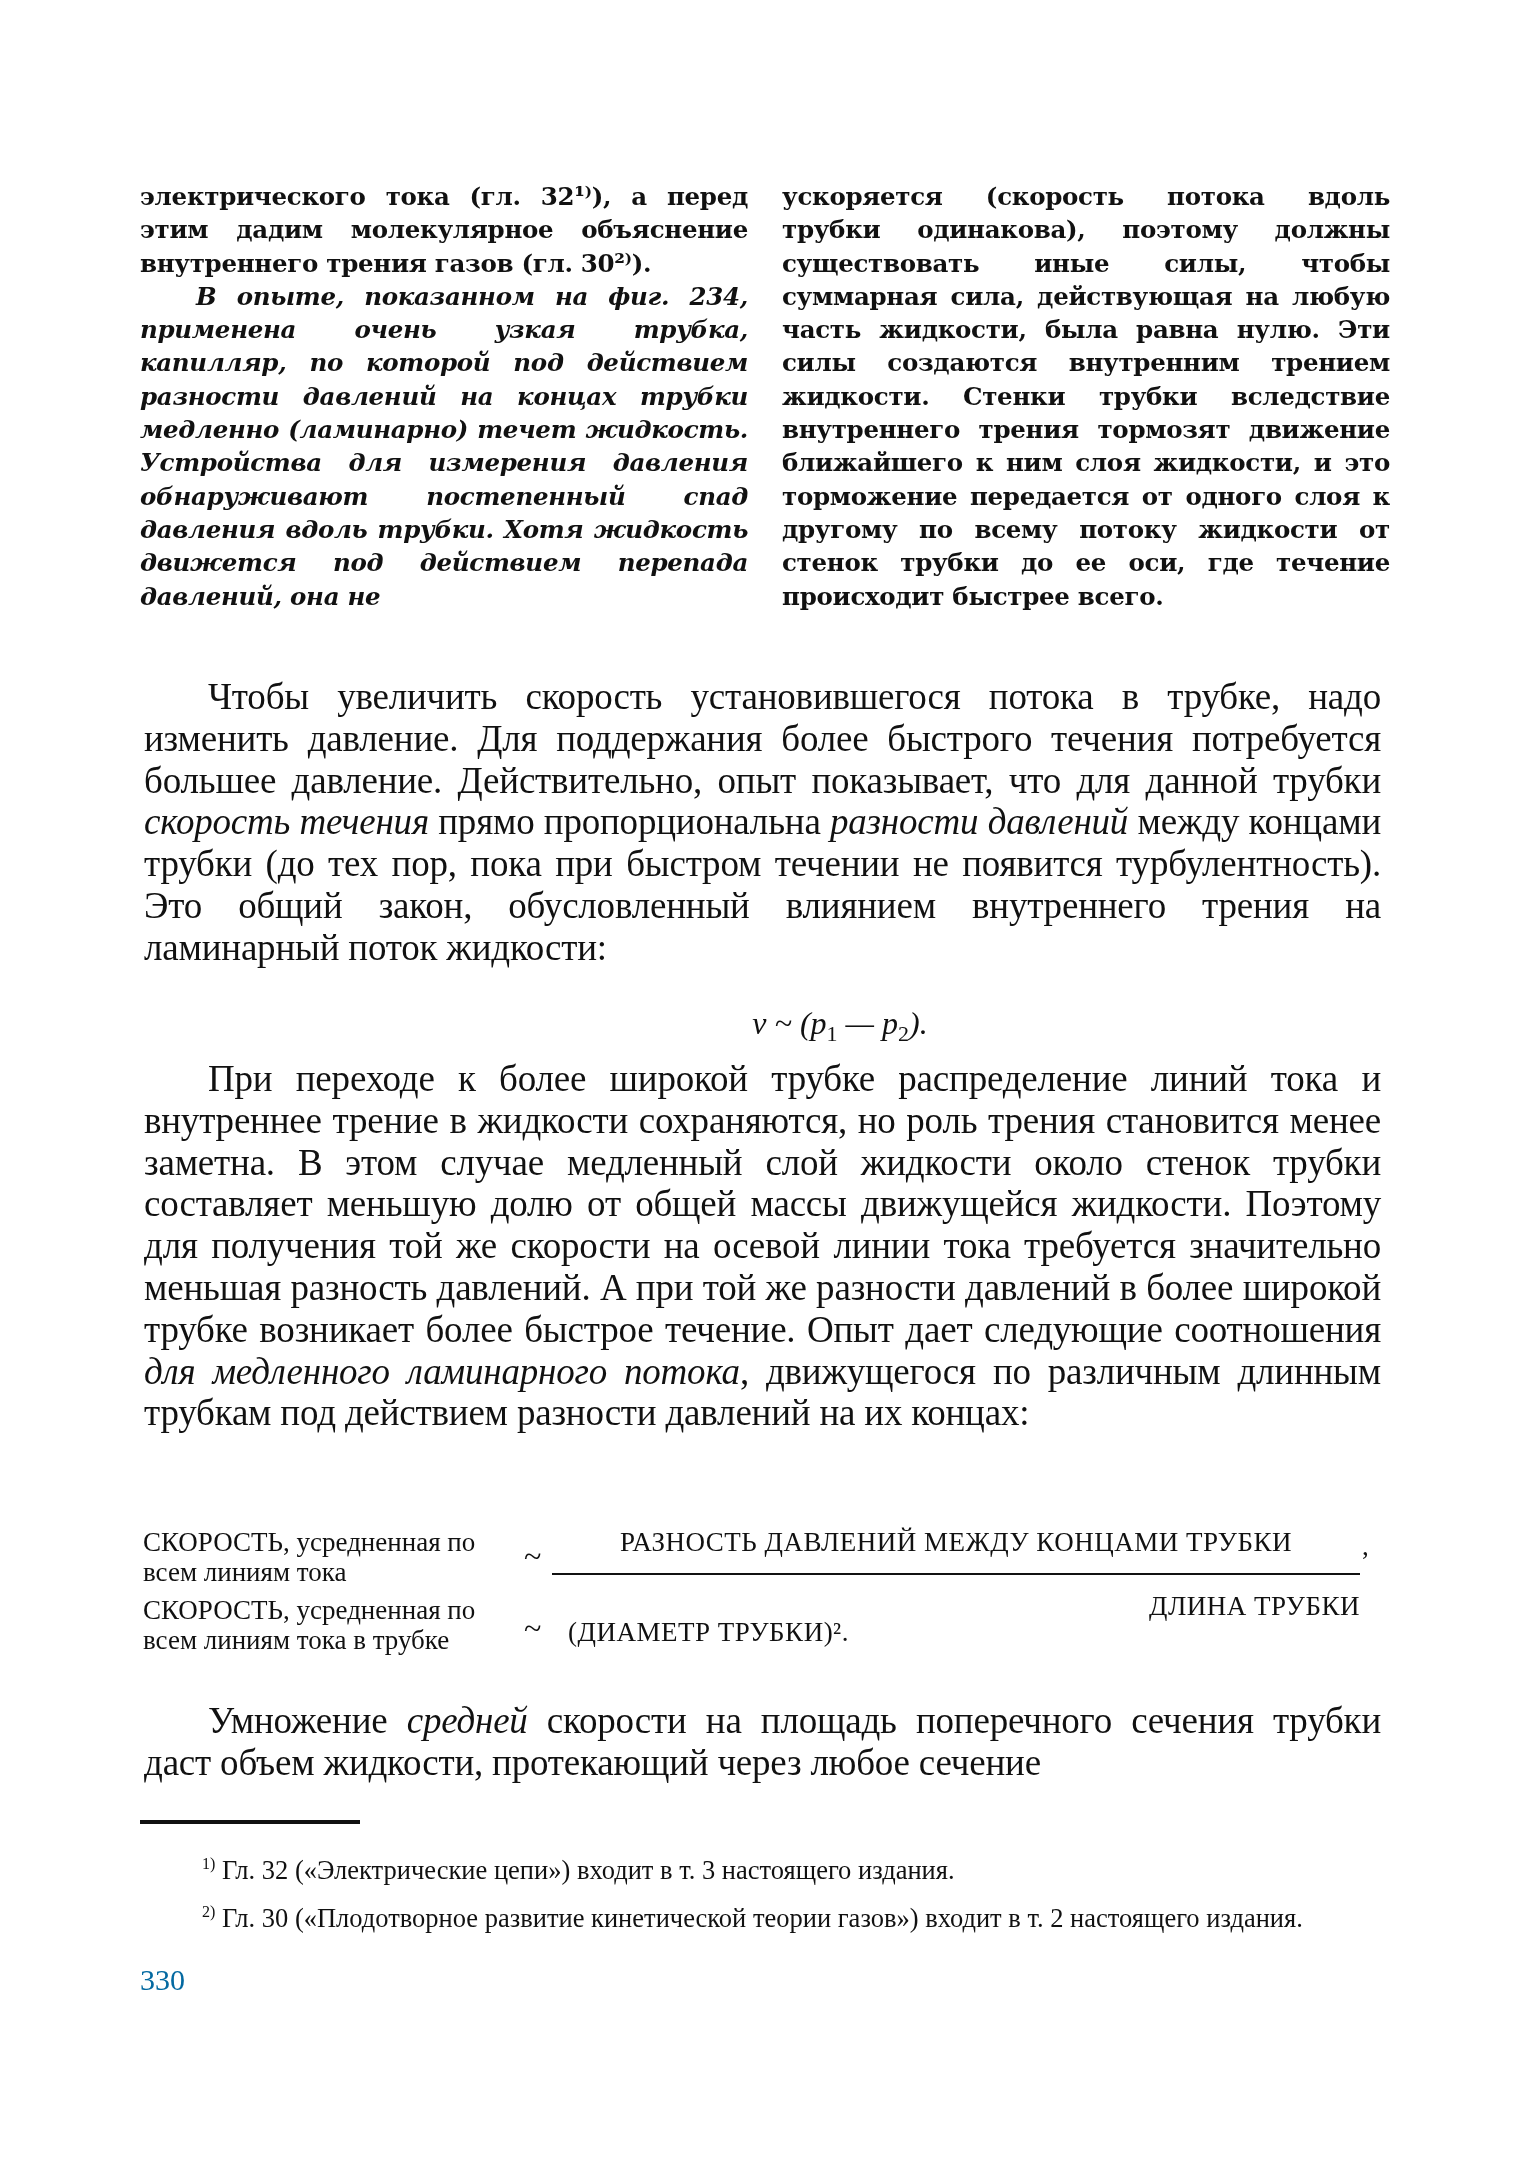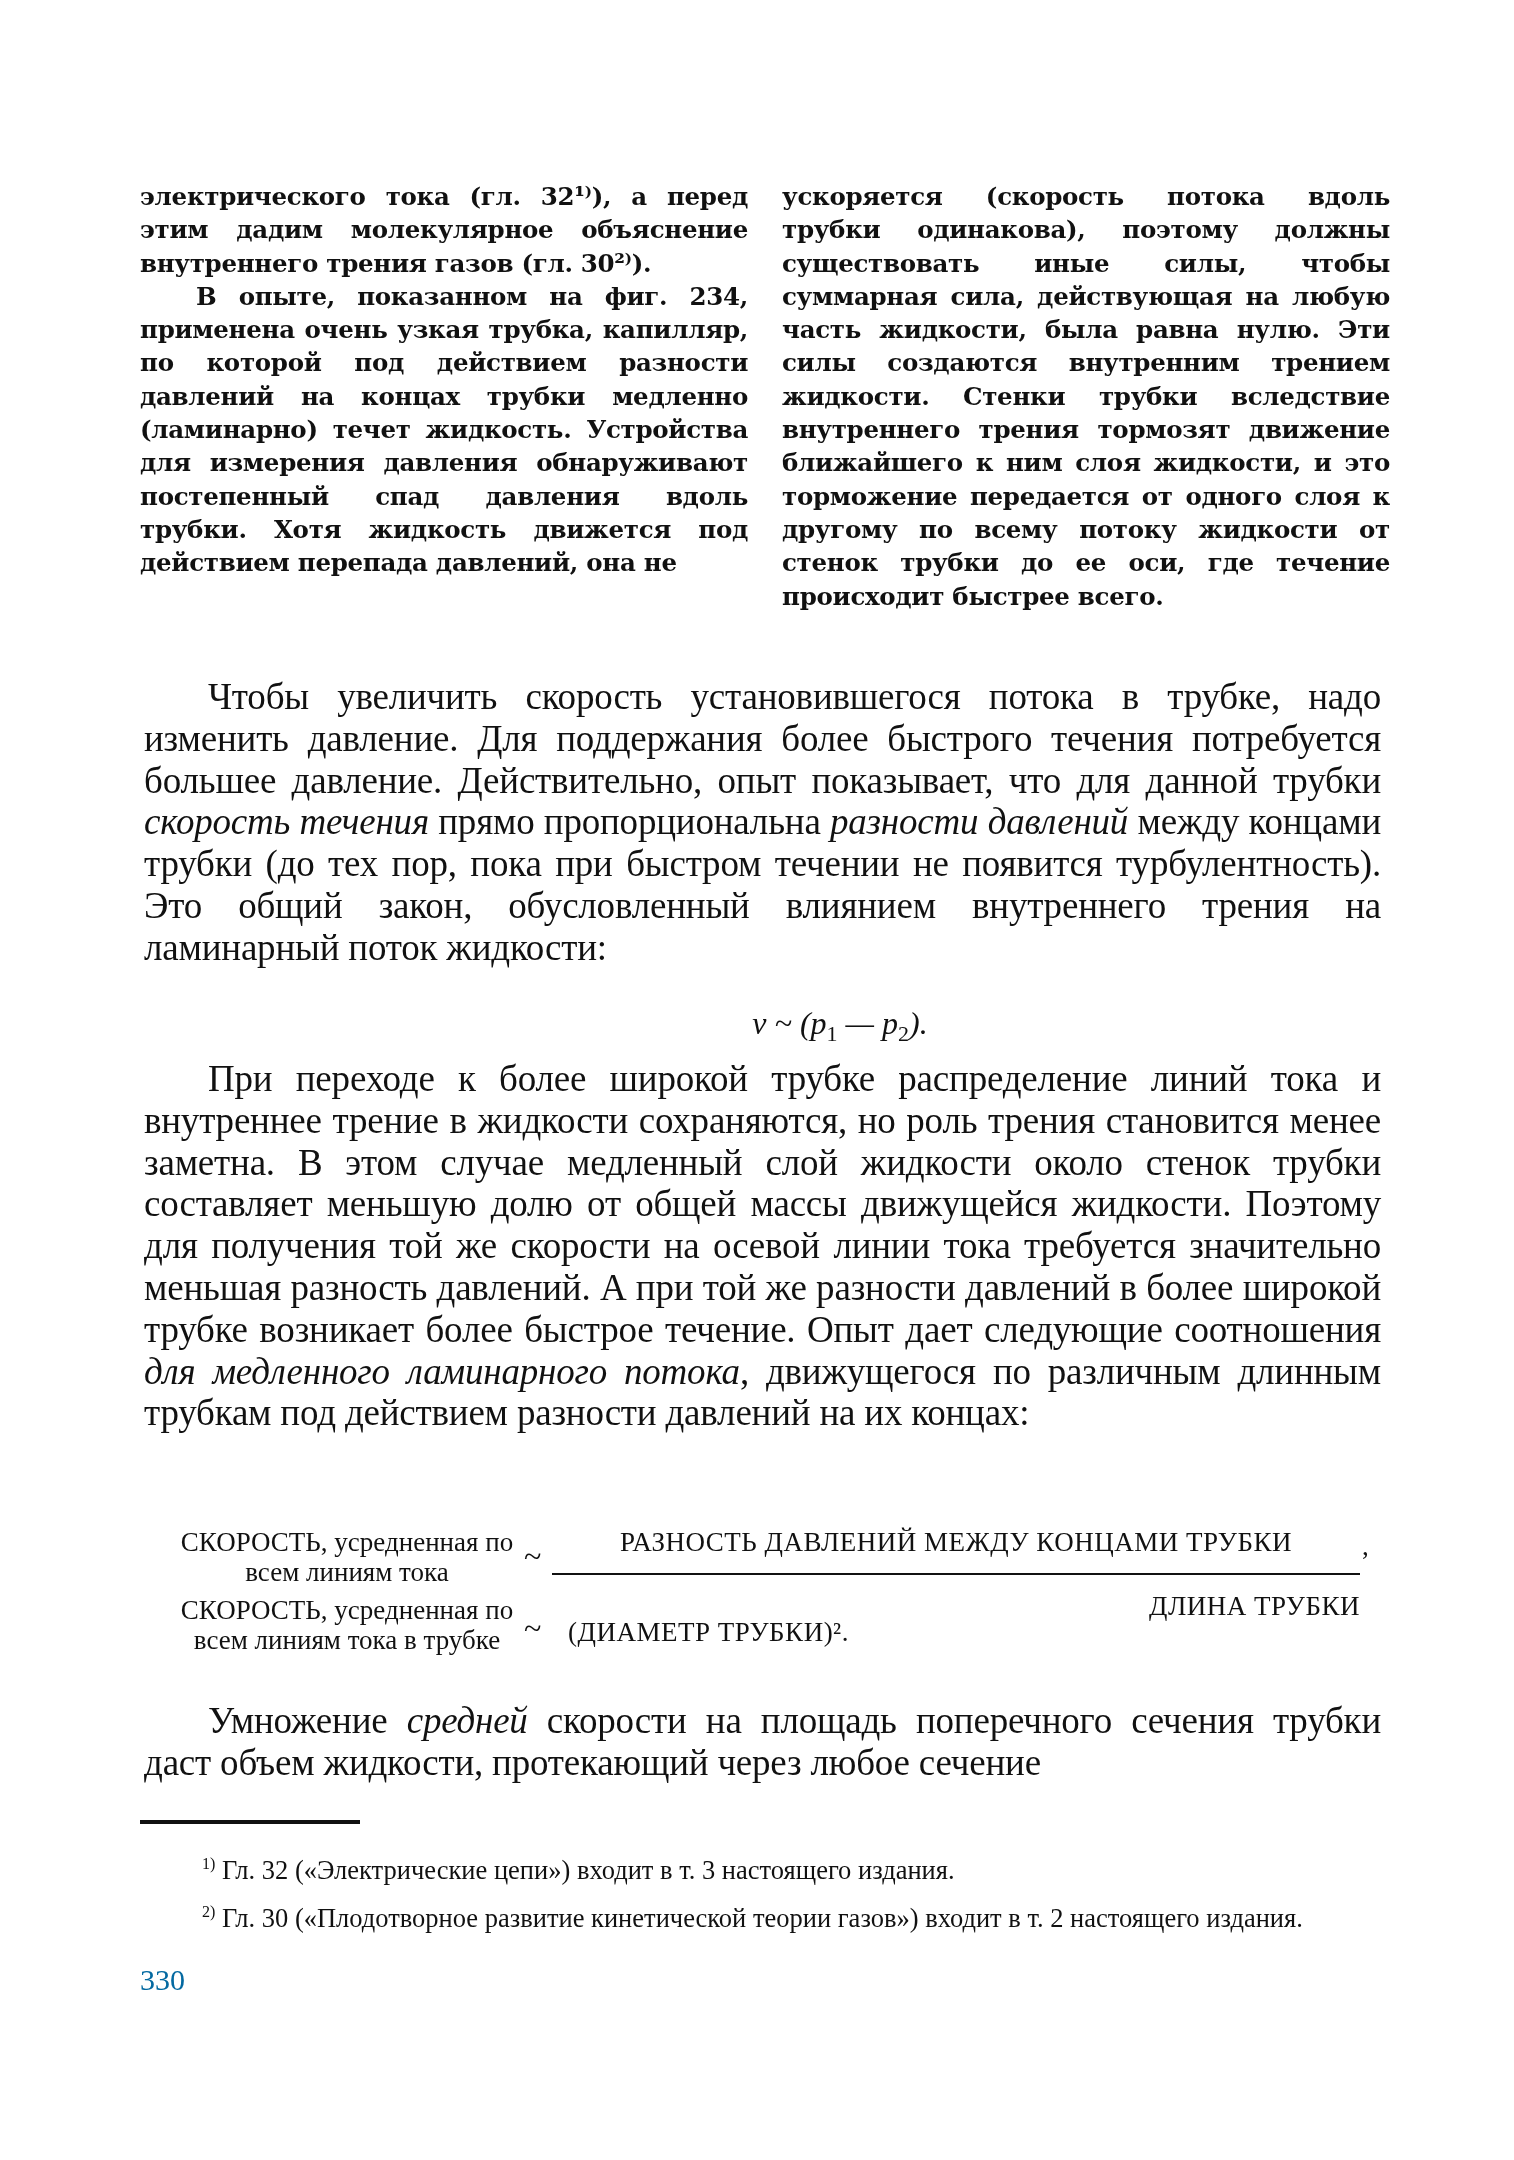--- a/index.html
+++ b/index.html
@@ -8,42 +8,42 @@
     font-family: "DejaVu Serif", "Liberation Serif", serif; color: #111111;
   }
   .col {
     position: absolute; top: 180px; width: 608px;
     font-size: 24.5px; line-height: 33.3px; text-align: justify;
     font-weight: bold; letter-spacing: -0.3px;
   }
   .col-left { left: 140px; }
   .col-right { left: 782px; }
   .col p { margin: 0; }
-  .indent { text-indent: 56px; }
+  .indent { text-indent: 56px; font-style: italic; }
   .main {
     position: absolute; left: 140px; width: 1245px;
     font-family: "Liberation Serif", serif;
     font-size: 37px; line-height: 41.8px; text-align: justify;
     letter-spacing: -0.2px;
   }
   .main p { margin: 4px; text-indent: 64px; }
   .main em { font-style: italic; }
   #para1 { top: 672px; }
   #formula1 {
     position: absolute; top: 1005px; left: 0; width: 1514px; text-align: center;
     font-family: "Liberation Serif", serif; font-size: 32px; font-style: italic;
     padding-left: 110px; box-sizing: border-box; margin-left: 28px;
   }
   #formula1 sub { font-style: normal; font-size: 22px; }
   #para2 { top: 1054px; }
   .rel {
     position: absolute; left: 140px; width: 1250px;
     font-family: "Liberation Serif", serif; font-size: 27px; line-height: 30px;
   }
-  .rel .lhs { position: absolute; left: 17px; top: 0; width: 380px; text-align: center; }
+  .rel .lhs { position: absolute; left: 3px; top: 0; width: 380px; }
   .rel .tilde { position: absolute; font-size: 32px; }
   #rel1 { top: 1527px; height: 70px; }
   #rel1 .tilde { left: 384px; top: 14px; }
   #rel1 .frac { position: absolute; left: 412px; top: 0; width: 808px; text-align: center; }
   #rel1 .num { border-bottom: 2px solid #111; padding-bottom: 16px; letter-spacing: 0.5px; }
   #rel1 .den { padding-top: 16px; letter-spacing: 0.5px; text-align: right; }
   #rel1 .comma { position: absolute; left: 1222px; top: 4px; }
   #rel2 { top: 1595px; height: 100px; }
   #rel2 .tilde { left: 384px; top: 18px; }
   #rel2 .rhs { position: absolute; left: 428px; top: 22px; letter-spacing: 0.5px; }

